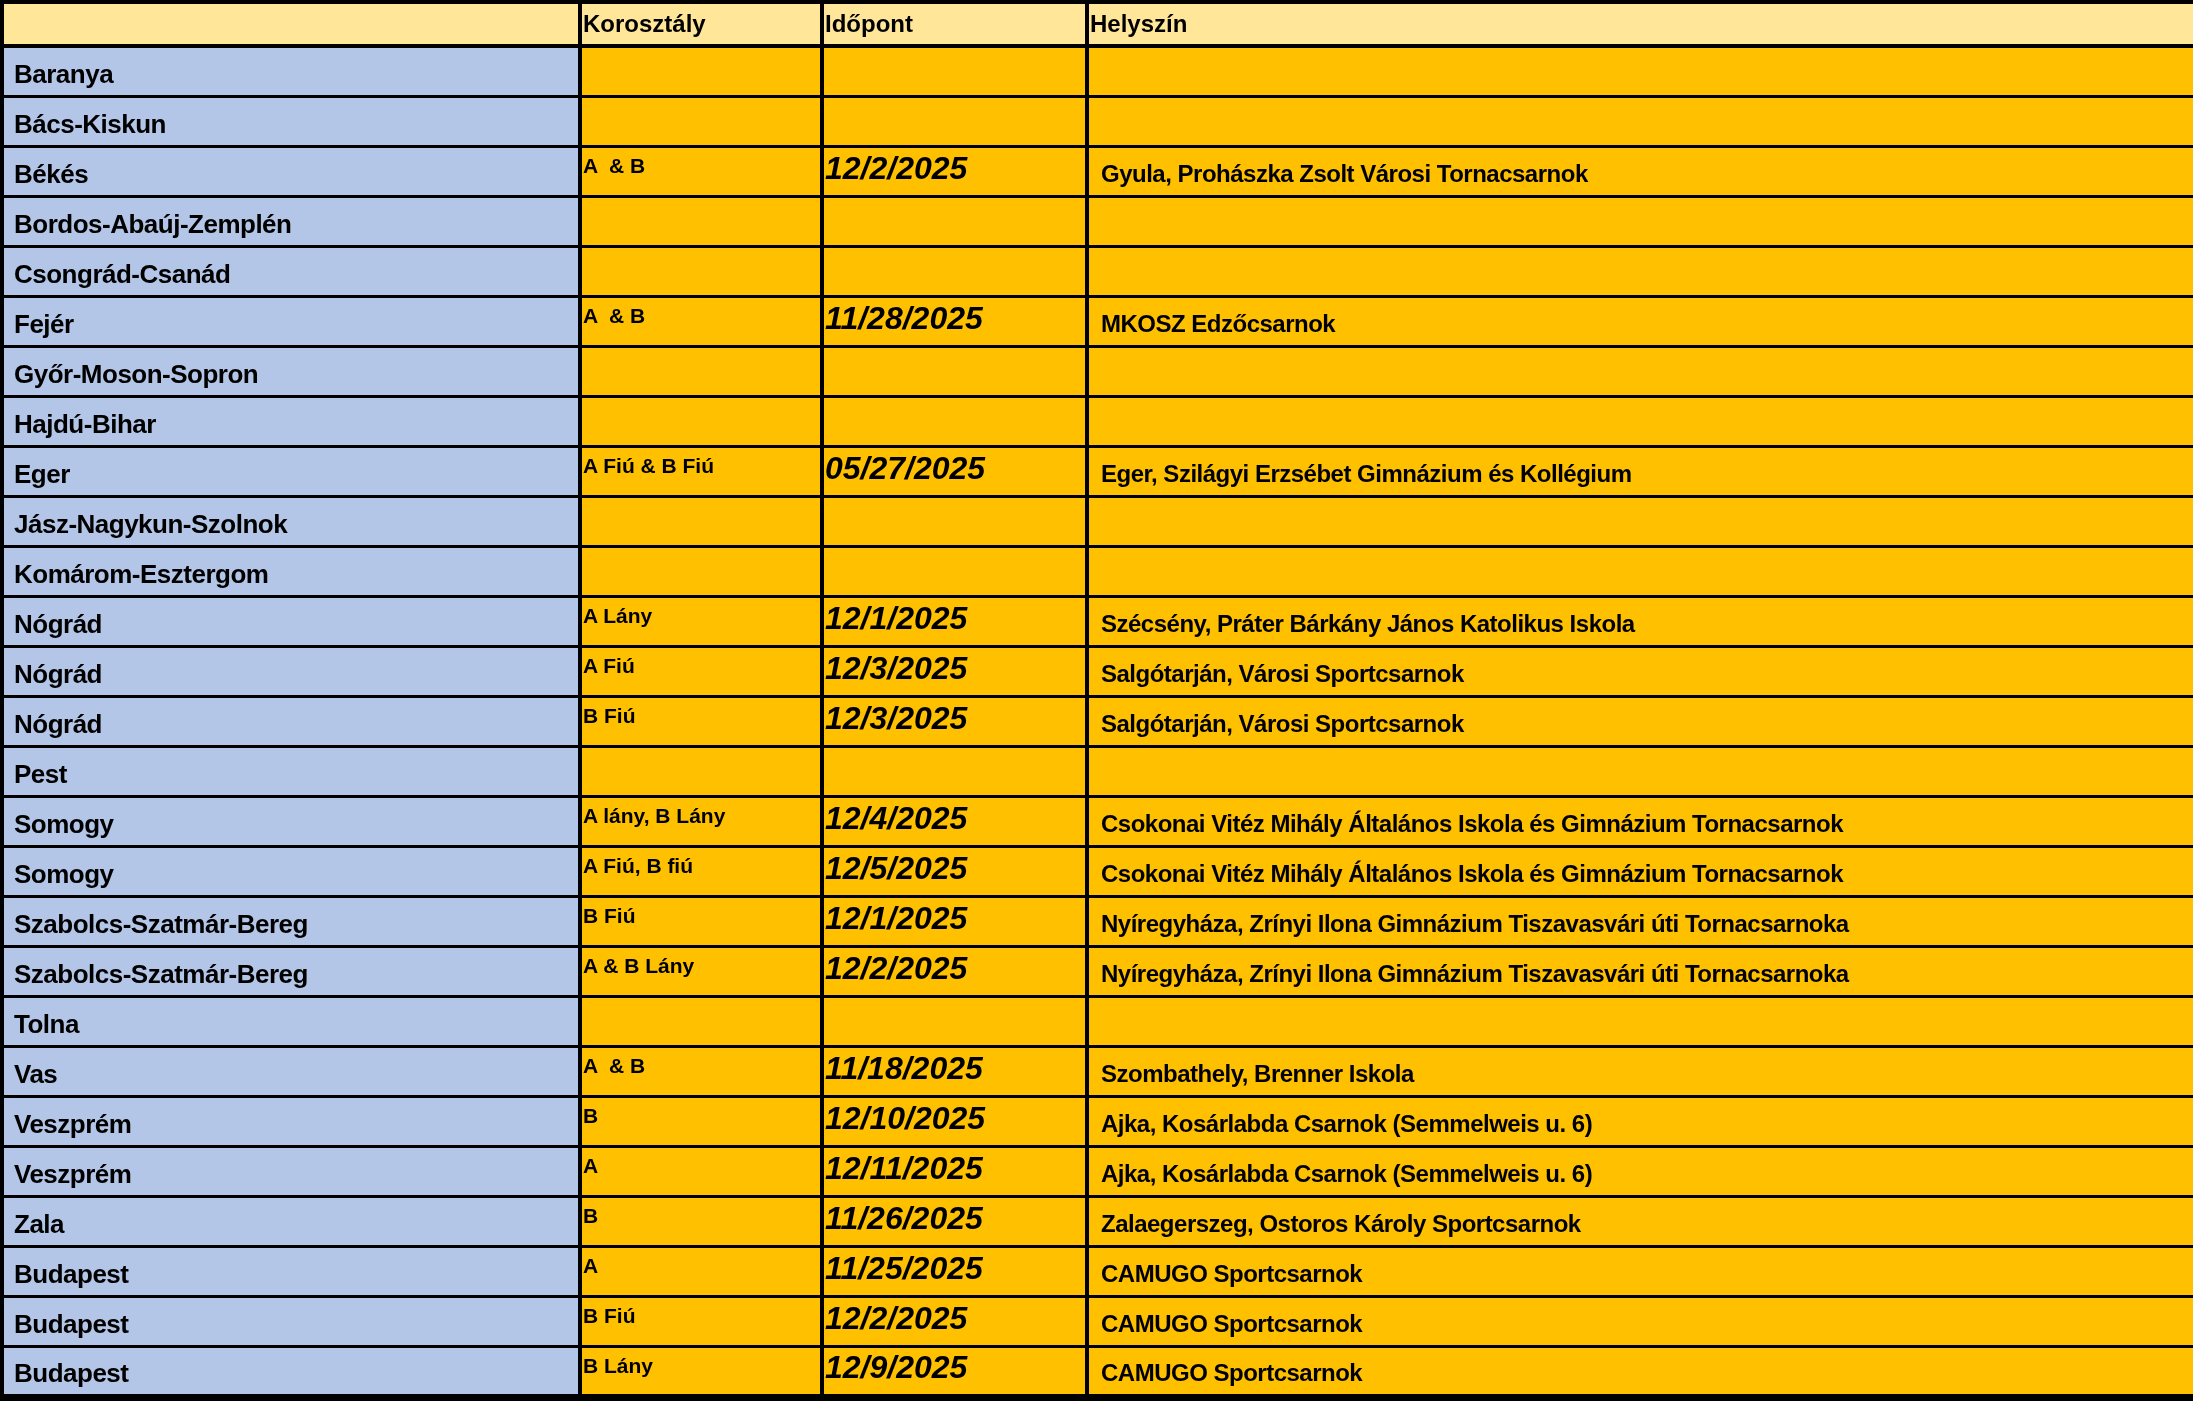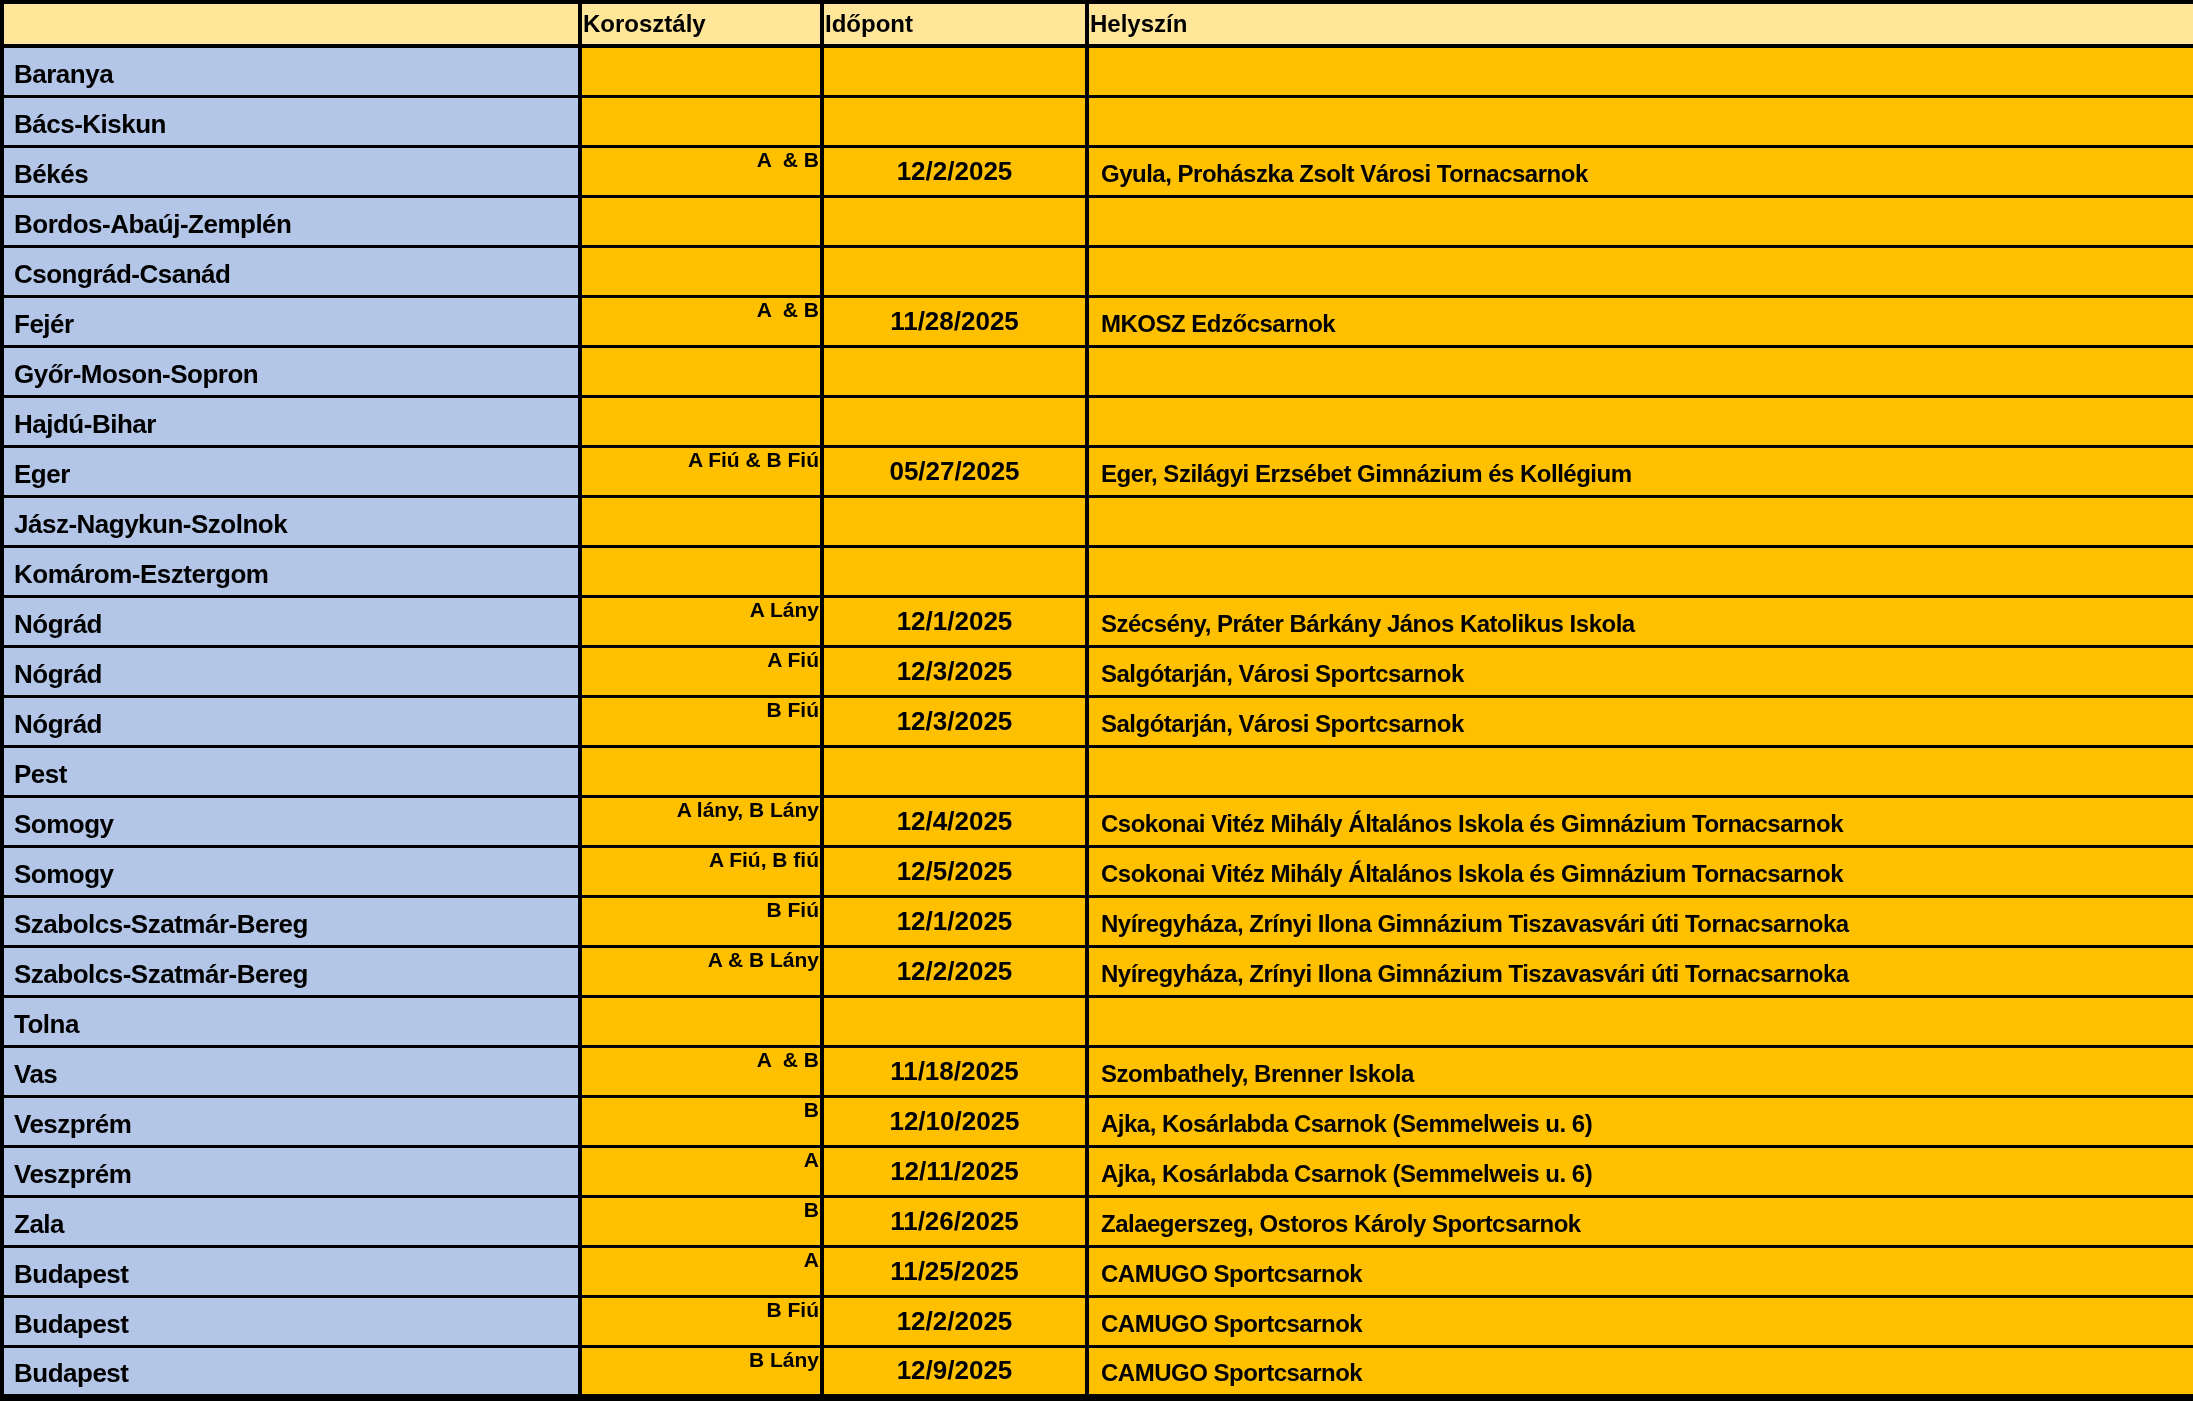--- a/index.html
+++ b/index.html
@@ -42,31 +42,31 @@
   .td-county{
     background:var(--county-bg);
     text-align:left;
     vertical-align:bottom;
     padding:0 8px 5px 10px;
     font-size:26px;
     letter-spacing:-0.5px;
   }
   .td-korosztaly{
     background:var(--data-bg);
-    text-align:right;
+    text-align:left;
     vertical-align:top;
-    padding-top:0;
+    padding-top:6px;
     font-size:21px;
   }
   .td-idopont{
     background:var(--data-bg);
-    text-align:center;
     vertical-align:bottom;
     padding-bottom:8px;
-    font-size:26px;
+    font-size:32px;
+    font-style:italic;
   }
   .td-helyszin{
     background:var(--data-bg);
     text-align:left;
     vertical-align:bottom;
     padding:0 8px 7px 12px;
     font-size:24px;
     letter-spacing:-0.5px;
   }
 </style>

